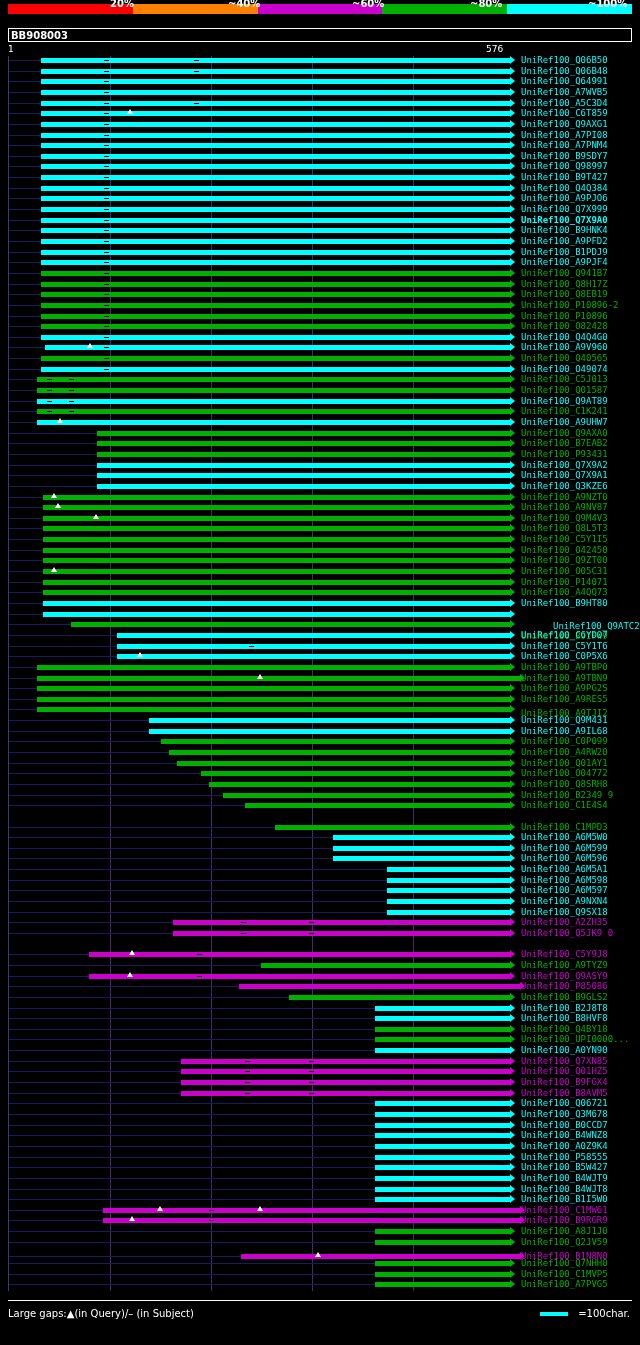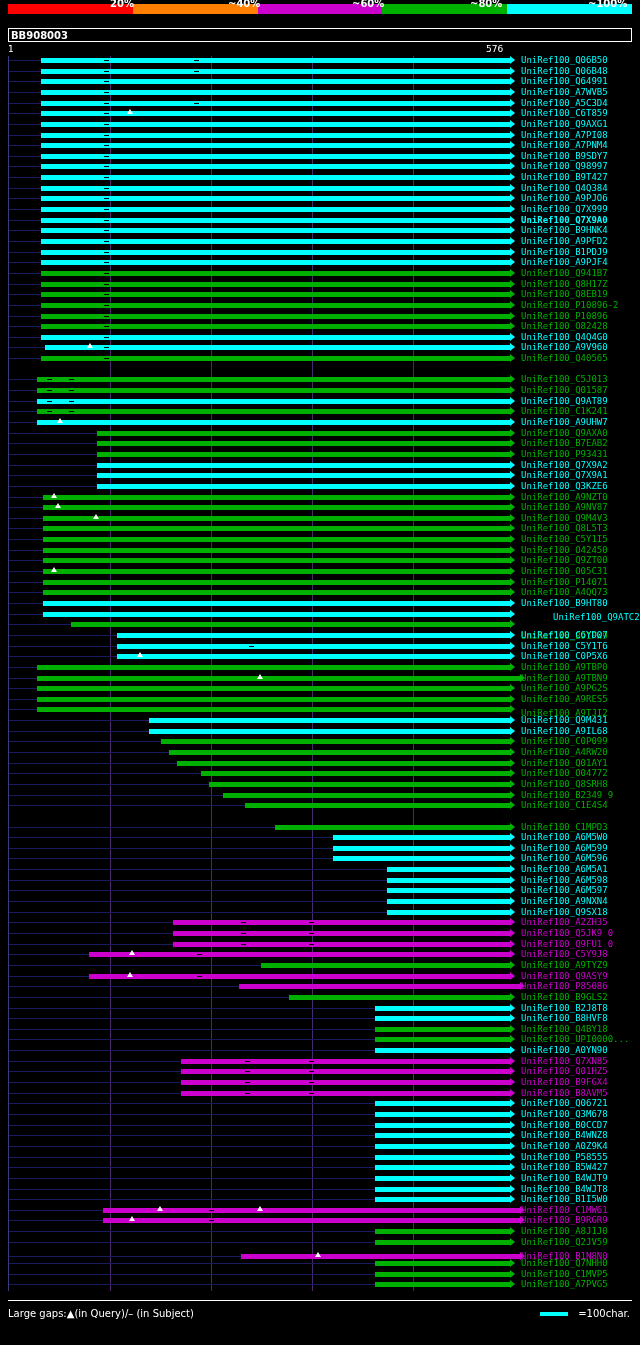--- a/index.html
+++ b/index.html
@@ -274,20 +274,27 @@
         <div class="gapq" style="left: 78px; top: 0px;"></div>
         <div class="label" style="top: 0px; color: rgb(0, 255, 255);">UniRef100_A9V960</div>
       </div>
       <div class="row" style="top: 298.103px; width: 624px;">
         <div class="rowline" style="top: 4px;"></div>
         <div class="hit" style="left: 32px; width: 469px; top: 2px; background: rgb(0, 176, 0);"></div>
         <div class="arrow" style="left: 501px; top: 0px; border-left: 5px solid rgb(0, 176, 0);"></div>
         <div class="gaps" style="left: 95px; top: 4px; width: 5px;"></div>
         <div class="label" style="top: 0px; color: rgb(0, 176, 0);">UniRef100_Q40565</div>
       </div>
+      <div class="row" style="top: 308.75px; width: 624px;">
+        <div class="rowline" style="top: 4px;"></div>
+        <div class="hit" style="left: 32px; width: 469px; top: 2px; background: rgb(0, 255, 255);"></div>
+        <div class="arrow" style="left: 501px; top: 0px; border-left: 5px solid rgb(0, 255, 255);"></div>
+        <div class="gaps" style="left: 95px; top: 4px; width: 5px;"></div>
+        <div class="label" style="top: 0px; color: rgb(0, 255, 255);">UniRef100_O49074</div>
+      </div>
       <div class="row" style="top: 319.397px; width: 624px;">
         <div class="rowline" style="top: 4px;"></div>
         <div class="hit" style="left: 28px; width: 473px; top: 2px; background: rgb(0, 176, 0);"></div>
         <div class="arrow" style="left: 501px; top: 0px; border-left: 5px solid rgb(0, 176, 0);"></div>
         <div class="gaps" style="left: 38px; top: 4px; width: 5px;"></div>
         <div class="gaps" style="left: 60px; top: 4px; width: 5px;"></div>
         <div class="label" style="top: 0px; color: rgb(0, 176, 0);">UniRef100_C5J013</div>
       </div>
       <div class="row" style="top: 330.043px; width: 624px;">
         <div class="rowline" style="top: 4px;"></div>
@@ -423,21 +430,21 @@
       <div class="row" style="top: 542.974px; width: 624px;">
         <div class="rowline" style="top: 4px;"></div>
         <div class="hit" style="left: 34px; width: 467px; top: 2px; background: rgb(0, 255, 255);"></div>
         <div class="arrow" style="left: 501px; top: 0px; border-left: 5px solid rgb(0, 255, 255);"></div>
         <div class="label" style="top: 0px; color: rgb(0, 255, 255);">UniRef100_B9HT80</div>
       </div>
       <div class="row" style="top: 553.621px; width: 624px;">
         <div class="rowline" style="top: 4px;"></div>
         <div class="hit" style="left: 34px; width: 467px; top: 2px; background: rgb(0, 255, 255);"></div>
         <div class="arrow" style="left: 501px; top: 0px; border-left: 5px solid rgb(0, 255, 255);"></div>
-        <div class="label" style="top: 3px; color: rgb(0, 255, 255); padding-left: 32px;">UniRef100_Q9ATC2</div>
+        <div class="label" style="top: 12px; color: rgb(0, 255, 255); padding-left: 32px;">UniRef100_Q9ATC2</div>
       </div>
       <div class="row" style="top: 564.267px; width: 624px;">
         <div class="rowline" style="top: 4px;"></div>
         <div class="hit" style="left: 62px; width: 439px; top: 2px; background: rgb(0, 176, 0);"></div>
         <div class="arrow" style="left: 501px; top: 0px; border-left: 5px solid rgb(0, 176, 0);"></div>
         <div class="label" style="top: 12px; color: rgb(0, 176, 0);">UniRef100_B9IFW9</div>
       </div>
       <div class="row" style="top: 574.914px; width: 624px;">
         <div class="rowline" style="top: 4px;"></div>
         <div class="hit" style="left: 108px; width: 393px; top: 2px; background: rgb(0, 255, 255);"></div>
@@ -605,28 +612,20 @@
         <div class="gaps" style="left: 300px; top: 4px; width: 5px;"></div>
         <div class="label" style="top: 0px; color: rgb(204, 0, 204);">UniRef100_A2ZH35</div>
       </div>
       <div class="row" style="top: 873.017px; width: 624px;">
         <div class="rowline" style="top: 4px;"></div>
         <div class="hit" style="left: 164px; width: 337px; top: 2px; background: rgb(204, 0, 204);"></div>
         <div class="arrow" style="left: 501px; top: 0px; border-left: 5px solid rgb(204, 0, 204);"></div>
         <div class="gaps" style="left: 232px; top: 4px; width: 5px;"></div>
         <div class="gaps" style="left: 300px; top: 4px; width: 5px;"></div>
         <div class="label" style="top: 0px; color: rgb(204, 0, 204);">UniRef100_Q5JK9 0</div>
-      </div>
-      <div class="row" style="top: 883.664px; width: 624px;">
-        <div class="rowline" style="top: 4px;"></div>
-        <div class="hit" style="left: 164px; width: 337px; top: 2px; background: rgb(204, 0, 204);"></div>
-        <div class="arrow" style="left: 501px; top: 0px; border-left: 5px solid rgb(204, 0, 204);"></div>
-        <div class="gaps" style="left: 232px; top: 4px; width: 5px;"></div>
-        <div class="gaps" style="left: 300px; top: 4px; width: 5px;"></div>
-        <div class="label" style="top: 0px; color: rgb(204, 0, 204);">UniRef100_Q9FU1 0</div>
       </div>
       <div class="row" style="top: 894.31px; width: 624px;">
         <div class="rowline" style="top: 4px;"></div>
         <div class="hit" style="left: 80px; width: 421px; top: 2px; background: rgb(204, 0, 204);"></div>
         <div class="arrow" style="left: 501px; top: 0px; border-left: 5px solid rgb(204, 0, 204);"></div>
         <div class="gaps" style="left: 188px; top: 4px; width: 5px;"></div>
         <div class="gapq" style="left: 120px; top: 0px;"></div>
         <div class="label" style="top: 0px; color: rgb(204, 0, 204);">UniRef100_C5Y9J8</div>
       </div>
       <div class="row" style="top: 904.957px; width: 624px;">

